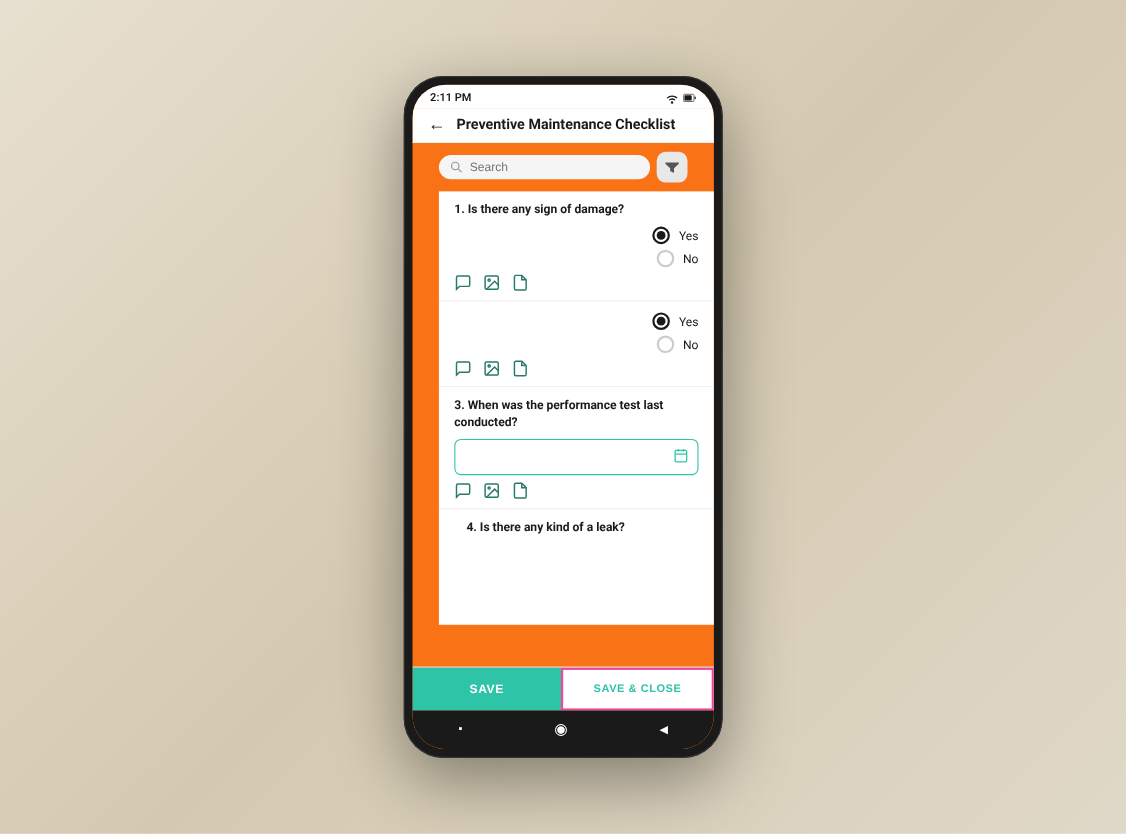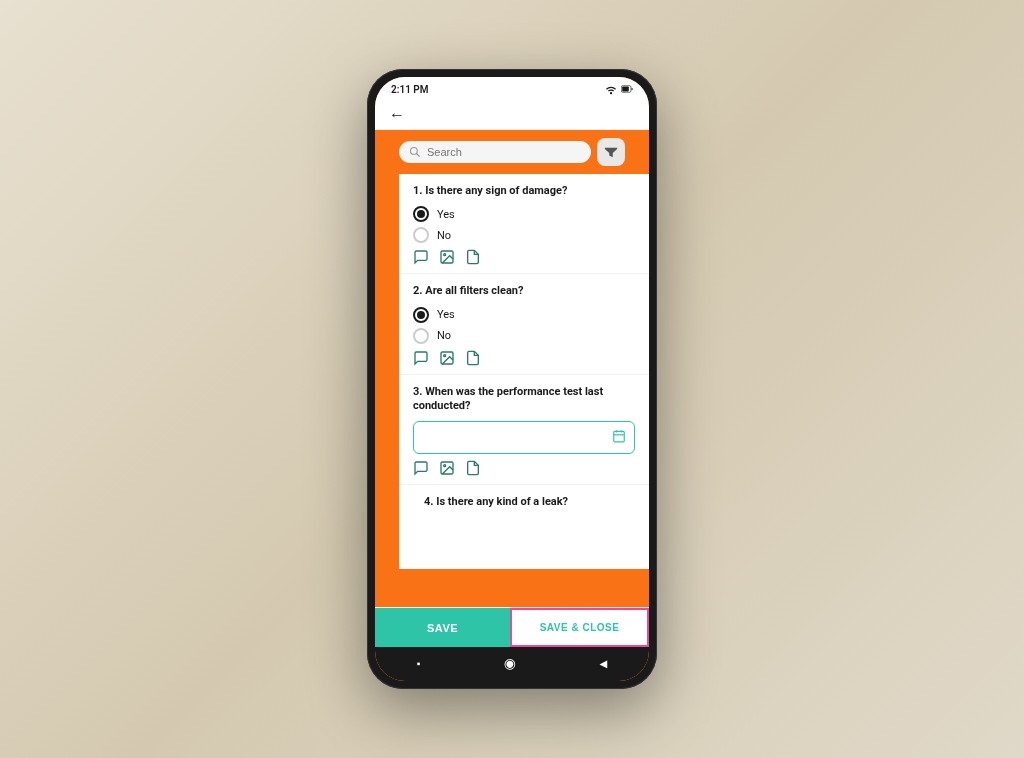--- a/index.html
+++ b/index.html
@@ -157,20 +157,21 @@
       margin-bottom: 8px;
       line-height: 1.3;
     }
 
     .radio-option {
       display: flex;
       align-items: center;
       gap: 8px;
       margin-bottom: 5px;
       cursor: pointer;
+      justify-content: flex-end;
     }
 
     .radio-circle {
       width: 16px;
       height: 16px;
       border-radius: 50%;
       border: 2px solid #ccc;
       flex-shrink: 0;
       display: flex;
       align-items: center;
@@ -299,20 +300,21 @@
         <svg viewBox="0 0 20 12" fill="none">
           <rect x="0.5" y="0.5" width="16" height="11" rx="2" stroke="#1a1a1a" stroke-width="1"></rect>
           <rect x="2" y="2" width="11" height="8" rx="1" fill="#1a1a1a"></rect>
           <path d="M17.5 4v4a2 2 0 0 0 0-4z" fill="#1a1a1a"></path>
         </svg>
       </div>
     </div>
 
     <div class="header">
       <span class="back-btn">←</span>
+      <span class="header-title">Preventive Maintenance Checklist</span>
     </div>
 
     <div class="search-container">
       <div class="search-input-wrap">
         <svg class="search-icon-svg" width="12" height="12" viewBox="0 0 16 16" fill="#999">
           <circle cx="6.5" cy="6.5" r="4.5" stroke="#999" stroke-width="1.5" fill="none"></circle>
           <line x1="10" y1="10" x2="14" y2="14" stroke="#999" stroke-width="1.5"></line>
         </svg>
         <input type="text" placeholder="Search" style="">
       </div>
@@ -351,21 +353,20 @@
           <span class="action-icon">
             <svg width="16" height="16" viewBox="0 0 24 24" fill="none" stroke="#2a7a6a" stroke-width="2">
               <path d="M14 2H6a2 2 0 0 0-2 2v16a2 2 0 0 0 2 2h12a2 2 0 0 0 2-2V8z"></path>
               <polyline points="14 2 14 8 20 8"></polyline>
             </svg>
           </span>
         </div>
       </div>
 
       <div class="question-block">
-        <div class="question-label">2. Are all filters clean?</div>
         <label class="radio-option">
           <div class="radio-circle selected"></div>
           <span class="radio-label">Yes</span>
         </label>
         <label class="radio-option">
           <div class="radio-circle"></div>
           <span class="radio-label">No</span>
         </label>
         <div class="action-icons">
           <span class="action-icon">

